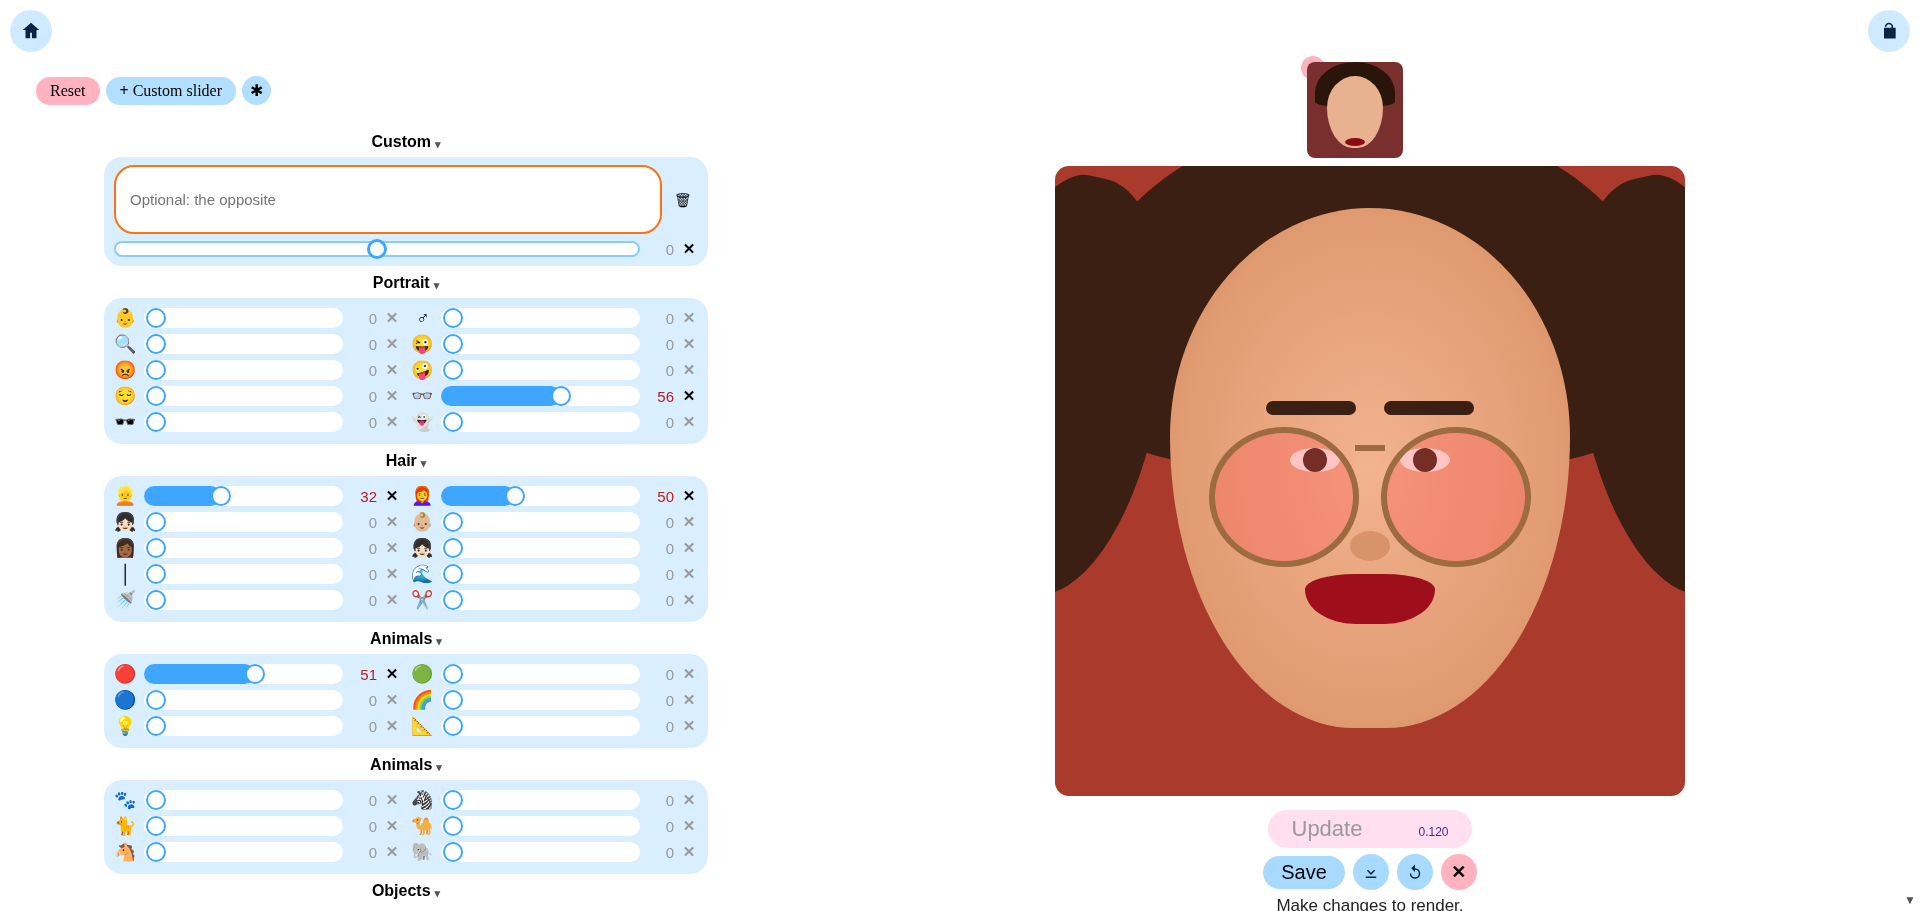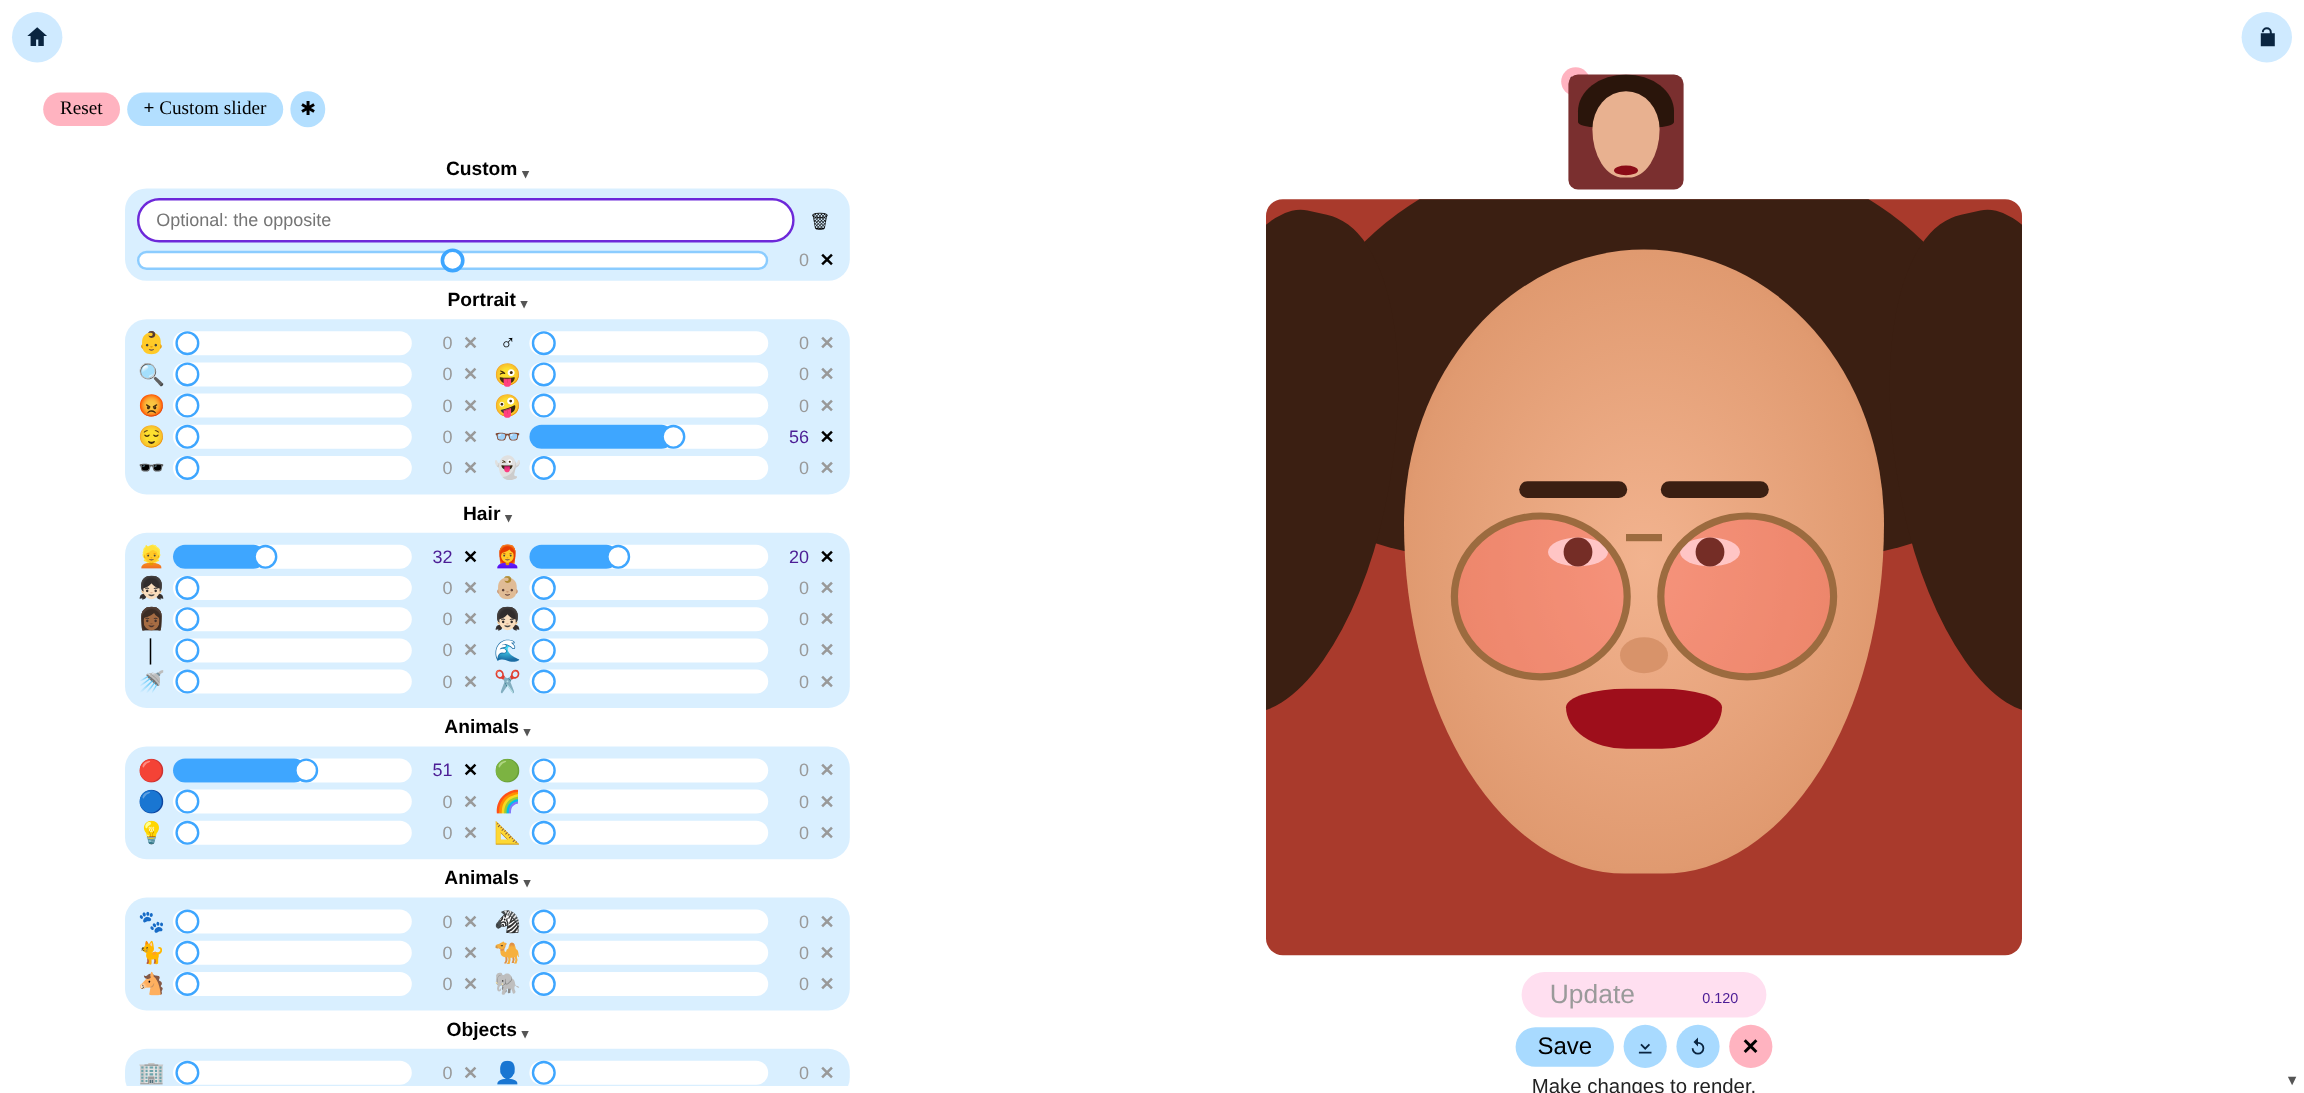--- a/index.html
+++ b/index.html
@@ -64,23 +64,23 @@
     background: #d9efff;
     border-radius: 18px;
     padding: 8px 10px;
   }
   .custom-inputs {
     display: flex; gap: 6px; margin-bottom: 6px; align-items: center;
   }
   .custom-inputs input[type=text] {
     flex: 1;
     background: #fff;
-    border: 2px solid #6d28d9;
+    border: 2px solid #f97316;
     border-radius: 20px;
-    padding: 8px 14px;
+    padding: 24px 14px;
     font-size: 15px;
     outline: none;
   }
   .trash-btn {
     width: 30px; height: 30px;
     display: flex; align-items: center; justify-content: center;
     cursor: pointer;
   }
   .slider-pair-row {
     display: flex; gap: 10px; margin-bottom: 2px;
@@ -115,21 +115,21 @@
     border-radius: 50%;
     background: #fff;
     border: 2px solid #3ea6ff;
     transform: translate(-50%, -50%);
   }
   .slider-thumb.active { background: #fff; }
   .slider-val {
     width: 28px;
     text-align: right;
     font-size: 15px;
-    color: #4c1d95;
+    color: #b91c1c;
   }
   .slider-val.dim { color: #999; }
   .slider-close {
     width: 18px;
     text-align: center;
     font-size: 15px;
     color: #999;
     cursor: pointer;
     font-weight: 700;
   }
@@ -439,21 +439,21 @@
             </div>
             <div class="slider-val">32</div>
             <div class="slider-close dark">✕</div>
           </div>
           <div class="slider-unit">
             <div class="slider-icon">👩‍🦰</div>
             <div class="slider-track">
               <div class="slider-fill" style="width: 37%;"></div>
               <div class="slider-thumb active" style="left: 37%;"></div>
             </div>
-            <div class="slider-val">20</div>
+            <div class="slider-val">50</div>
             <div class="slider-close dark">✕</div>
           </div>
         </div>
         <div class="slider-pair-row">
           <div class="slider-unit">
             <div class="slider-icon">👧🏻</div>
             <div class="slider-track">
               <div class="slider-thumb" style="left: 6%;"></div>
             </div>
             <div class="slider-val dim">0</div>

